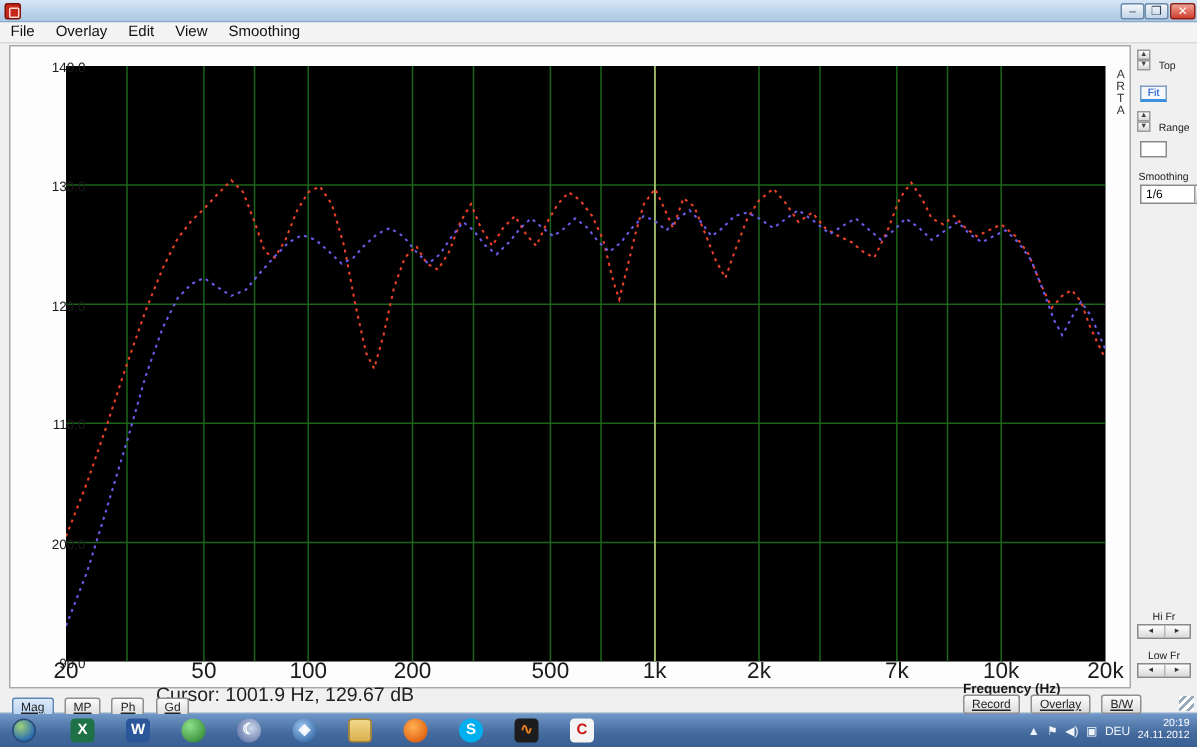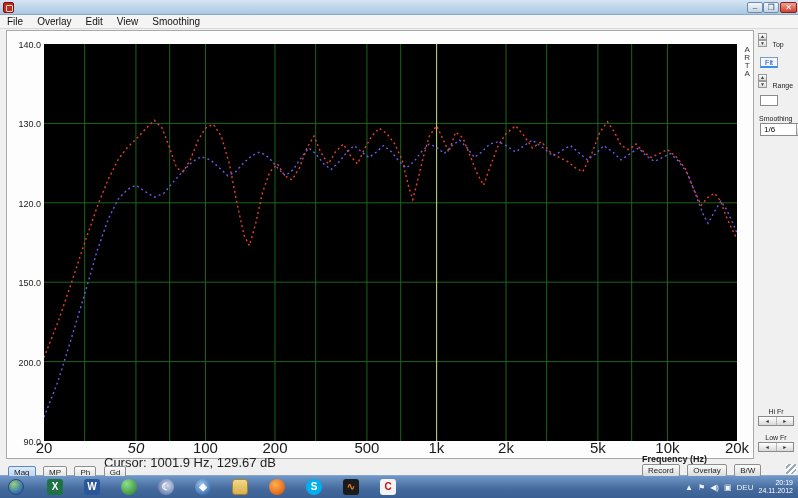--- a/index.html
+++ b/index.html
@@ -20,21 +20,21 @@
   #btn-close{right:1px;width:17px;background:linear-gradient(#f0a090,#cf4030);color:#fff;border-color:#8c2014;}
   
   #menubar{position:absolute;left:0;top:15px;width:798px;height:14px;background:#f4f4f4;
     border-bottom:1px solid #d8d8d8;display:flex;align-items:center;gap:14px;padding-left:7px;box-sizing:border-box;}
   .menu-item{font-size:10px;color:#111;}
   
   #graph-panel{position:absolute;left:6px;top:30px;width:748px;height:429px;background:#fdfdfd;
     border:1px solid #a9a9a9;box-sizing:border-box;}
   #chart-title{position:absolute;left:97px;top:2px;font-size:10px;color:#101010;}
   #plot{position:absolute;left:37px;top:13px;background:#000;}
-  #yticks .yt{position:absolute;left:0;width:34px;text-align:right;font-size:9px;color:#1a1a1a;}
+  #yticks .yt{position:absolute;left:16px;width:34px;text-align:right;font-size:9px;color:#1a1a1a;}
   #xticks .xt{position:absolute;transform:translateX(-50%);font-size:15px;color:#1a1a1a;top:408px;text-align:right;}
   #freq-label{position:absolute;right:46px;top:423px;font-size:9px;color:#1a1a1a;font-weight:bold;}
   #cursor-readout{position:absolute;left:97px;top:424px;font-size:13px;color:#222;}
   #arta-mark{position:absolute;right:3px;top:15px;font-size:8px;line-height:8px;color:#333;
     text-align:center;white-space:pre;}
   
   #right-panel{position:absolute;left:756px;top:30px;width:40px;height:430px;}
   .spin-col{display:inline-block;vertical-align:top;width:9px;}
   .spin-btn{width:9px;height:7px;border:1px solid #9a9a9a;background:linear-gradient(#fff,#d8d8d8);
     font-size:5px;line-height:5px;text-align:center;color:#444;box-sizing:border-box;}
@@ -51,21 +51,21 @@
     border-left:1px solid #9a9a9a;font-size:6px;line-height:11px;text-align:center;color:#333;}
   .fr-group{position:absolute;left:2px;width:36px;text-align:center;}
   .fr-label{font-size:7px;color:#222;}
   .fr-ctrl{margin-top:1px;height:10px;border:1px solid #8a8a8a;background:linear-gradient(#fff,#d8d8d8);
     display:flex;box-sizing:border-box;}
   .fr-ctrl span{flex:1;font-size:6px;line-height:8px;color:#333;border-right:1px solid #b5b5b5;}
   .fr-ctrl span:last-child{border-right:none;}
   
   .small-btn{display:inline-block;height:13px;border:1px solid #8f8f8f;border-radius:2px;
     background:linear-gradient(#fcfcfc,#dcdcdc);font-size:8px;line-height:12px;text-align:center;
-    color:#222;box-sizing:border-box;margin-right:3px;padding:0 5px;}
+    color:#222;box-sizing:border-box;margin-right:3px;padding:0 5px;text-decoration:underline;}
   #view-buttons{position:absolute;left:8px;top:461px;}
   #view-buttons .active{background:linear-gradient(#dceafc,#b8d2ee);border-color:#5f87b5;}
   #action-buttons{position:absolute;left:642px;top:459px;}
   
   #grip{position:absolute;right:2px;bottom:1px;width:10px;height:10px;
     background:repeating-linear-gradient(135deg,#fff 0 2px,#9ab 2px 4px);}
   
   #taskbar{position:absolute;left:0;top:476px;width:798px;height:22px;
     background:linear-gradient(#6f97c7,#44699c 60%,#3a5f92);}
   #start-orb{position:absolute;left:8px;top:3px;width:16px;height:16px;border-radius:50%;
@@ -118,33 +118,33 @@
         <line x1="0" y1="238.2" x2="693" y2="238.2" stroke="#1c6b1c" stroke-width="1" opacity="0.95"></line>
         <line x1="0" y1="317.6" x2="693" y2="317.6" stroke="#1c6b1c" stroke-width="1" opacity="0.95"></line>
         <line x1="392.6525019975152" y1="0" x2="392.6525019975152" y2="397" stroke="#c9d37f" stroke-width="1"></line>
         <polyline points="0.0,313.6 14.0,277.9 26.3,242.2 40.7,198.5 53.2,162.8 64.4,135.0 74.4,115.1 83.6,103.2 91.9,95.3 101.5,85.0 110.2,76.2 118.2,84.2 125.7,104.0 132.6,123.9 139.1,127.8 146.3,115.9 154.2,96.1 161.5,84.2 169.2,80.2 177.2,92.1 185.4,119.9 193.0,159.6 200.1,191.4 205.4,201.7 211.7,179.4 218.7,147.7 225.9,127.8 233.5,119.9 240.6,131.8 248.0,135.8 255.4,123.9 262.9,104.0 270.0,92.1 276.6,108.0 284.2,119.9 291.4,108.0 299.3,100.0 306.6,112.0 313.5,119.9 320.9,104.0 327.8,92.1 335.2,84.2 342.9,89.7 350.8,100.0 358.1,115.9 364.9,143.7 368.8,155.6 373.8,135.8 379.6,112.0 385.2,92.1 392.7,81.8 398.3,93.7 404.7,108.0 411.6,88.1 418.8,93.7 426.2,112.0 433.1,129.4 439.6,141.3 445.7,123.9 454.2,101.6 462.0,89.7 471.6,81.8 480.3,92.1 488.3,104.0 497.5,97.7 506.0,108.0 515.2,113.5 523.7,117.5 531.5,123.9 538.8,127.8 547.7,109.6 555.9,88.1 563.5,77.8 570.5,88.1 577.1,101.6 584.8,105.6 591.9,100.0 599.8,108.0 607.2,113.5 615.1,109.6 623.5,105.6 633.0,113.5 641.8,125.5 649.8,145.3 657.2,161.2 664.1,153.2 670.6,149.3 676.7,157.2 682.4,173.1 687.9,185.0 693.0,195.3" fill="none" stroke="#e8402a" stroke-width="1.4" stroke-dasharray="2 3"></polyline>
         <polyline points="0.0,373.2 14.0,337.4 26.3,297.8 40.7,250.1 53.2,206.4 64.4,174.7 74.4,154.8 83.6,145.3 91.9,141.3 101.5,147.7 110.2,153.2 119.8,149.3 128.5,138.9 139.1,127.0 148.6,117.5 157.4,112.7 166.4,115.9 175.5,123.9 183.8,131.8 191.6,127.8 198.7,119.9 207.4,112.0 215.9,108.0 224.8,113.5 233.5,123.9 241.5,131.8 249.3,125.5 257.3,113.5 264.8,104.0 271.7,109.6 279.7,119.9 287.1,125.5 295.4,117.5 303.0,108.0 310.1,101.6 317.8,108.0 324.9,113.5 332.5,108.0 339.5,101.6 347.7,108.0 355.2,117.5 362.3,123.9 370.1,117.5 377.3,108.0 385.2,100.0 392.5,103.2 400.2,109.6 408.2,101.6 415.6,96.1 423.3,104.0 430.4,113.5 437.7,108.0 445.7,100.0 454.2,97.7 462.0,101.6 471.6,108.0 480.3,101.6 488.3,96.1 499.3,104.0 509.2,112.0 518.1,106.4 526.4,101.6 534.0,108.0 543.4,115.9 551.9,109.6 559.8,101.6 568.8,108.0 577.1,115.9 586.2,109.6 594.6,104.0 602.3,112.0 610.6,117.5 618.3,113.5 626.4,109.6 634.8,117.5 643.4,129.4 651.3,149.3 658.6,169.1 664.1,179.4 670.6,167.5 676.7,157.2 682.4,165.2 687.9,177.1 693.0,189.0" fill="none" stroke="#6a5ae6" stroke-width="1.4" stroke-dasharray="2 3"></polyline>
       </svg>
     <div id="yticks">
         <div class="yt" style="top: 9px;">140.0</div>
         <div class="yt" style="top: 88.4px;">130.0</div>
         <div class="yt" style="top: 167.8px;">120.0</div>
-        <div class="yt" style="top: 247.2px;">150.0</div>
+        <div class="yt" style="top: 247.2px;">110.0</div>
         <div class="yt" style="top: 326.6px;">200.0</div>
         <div class="yt" style="top: 406px;">90.0</div>
       </div>
     <div id="xticks">
         <div class="xt" style="left: 37px;">20</div>
-        <div class="xt" style="left: 128.924px; font-style: italic;">50</div>
+        <div class="xt" style="left: 128.924px;">50</div>
         <div class="xt" style="left: 198.462px;">100</div>
         <div class="xt" style="left: 268px;">200</div>
         <div class="xt" style="left: 359.924px;">500</div>
         <div class="xt" style="left: 429.462px;">1k</div>
         <div class="xt" style="left: 499px;">2k</div>
-        <div class="xt" style="left: 590.924px;">5k</div>
+        <div class="xt" style="left: 590.924px;">7k</div>
         <div class="xt" style="left: 660.462px;">10k</div>
         <div class="xt" style="left: 730px;">20k</div>
       </div>
     <div id="freq-label">Frequency (Hz)</div>
     <div id="cursor-readout">Cursor: 1001.9 Hz, 129.67 dB</div>
     <div id="arta-mark">A
 R
 T
 A</div>
   </div>

